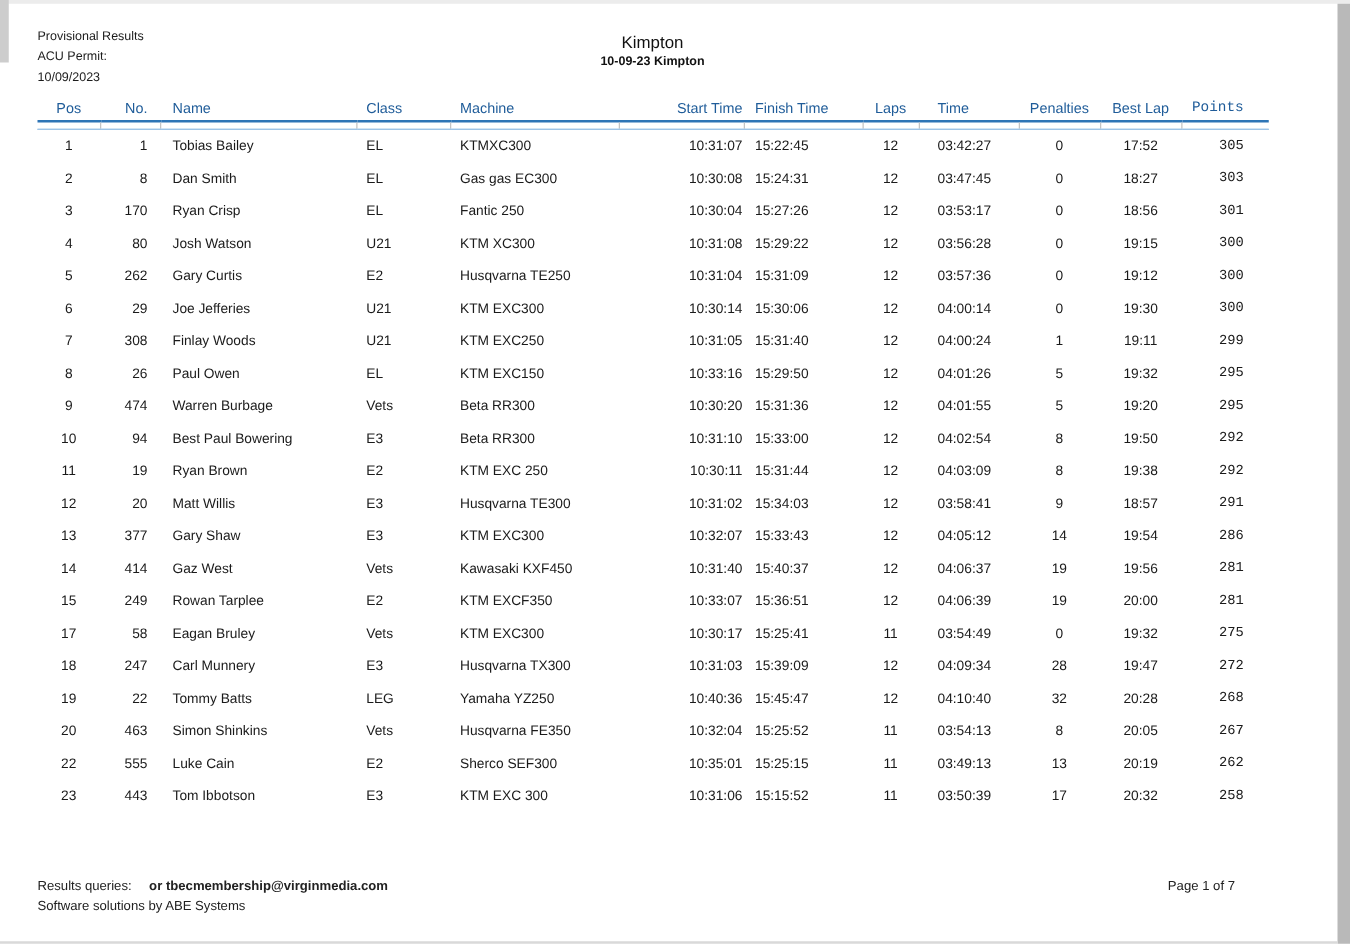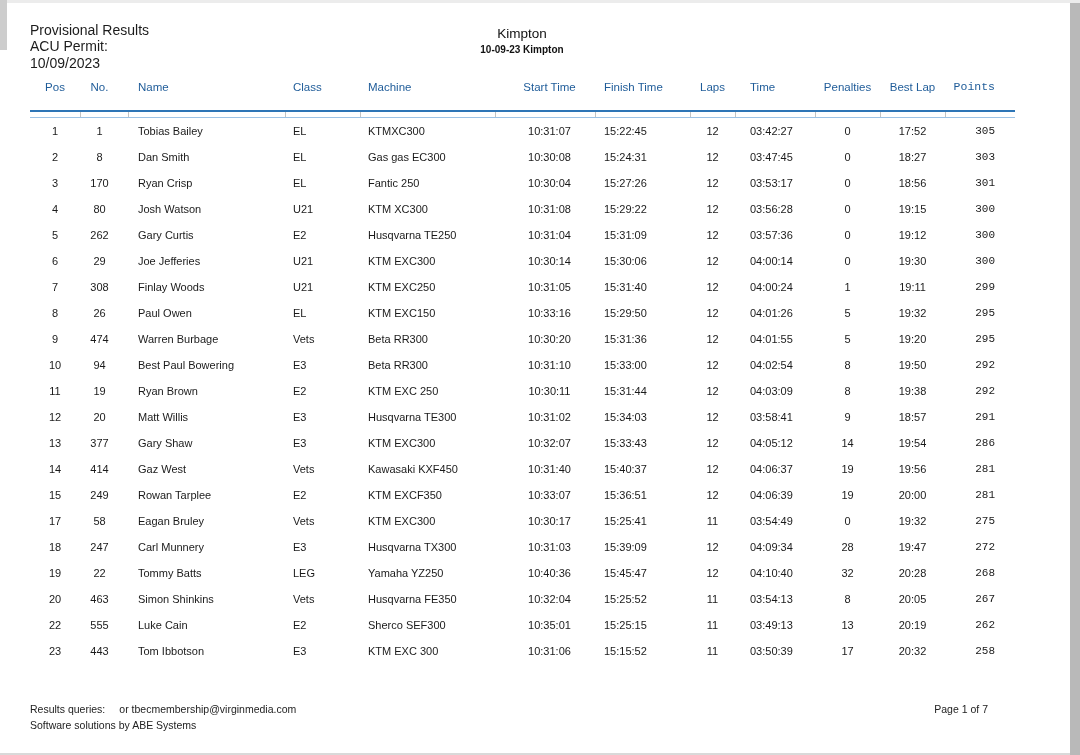--- a/index.html
+++ b/index.html
@@ -11,77 +11,77 @@
     overflow:hidden;
     color:#1a1a1a;
   }
   
   .top-strip   { position:absolute; top:0; left:0; right:0; height:3px; background:#ececec; }
   .left-notch  { position:absolute; top:0; left:0; width:7px; height:50px; background:#cdcdcd; }
   .scrollbar   { position:absolute; top:3px; right:0; width:10px; bottom:0; background:#b9b9b9; }
   .bottom-strip{ position:absolute; bottom:0; left:0; right:10px; height:2px; background:#d9d9d9; }
 
   
-  .doc-header-left { position:absolute; top:22px; left:30px; font-size:14px; line-height:16px; color:#1c1c1c; }
+  .doc-header-left { position:absolute; top:22px; left:30px; font-size:10px; line-height:16px; color:#1c1c1c; }
   .doc-header-left .permit-date { margin-top:1px; }
   .doc-header-center { position:absolute; top:26px; left:0; width:1044px; text-align:center; }
   .event-title    { font-size:13.5px; color:#111; }
   .event-subtitle { font-size:10px; font-weight:bold; margin-top:3px; color:#111; }
 
   
   table.results {
     position:absolute; top:80px; left:30px;
     width:985px;
     border-collapse:collapse;
     table-layout:fixed;
   }
   thead th {
     color:#1F5C99;
     font-weight:400;
     font-size:11.5px;
     height:12px;
-    padding-top:0; padding-bottom:17px;
+    padding-top:0; padding-bottom:3px;
     border-bottom:2px solid #2E75B6;
     white-space:nowrap;
   }
   tr.ticks td {
     height:5px;
     padding:0;
     border-bottom:1px solid #9DC3E6;
   }
   tr.ticks td + td { border-left:1px solid #c3c3c3; }
   tbody td {
     font-size:11px;
     color:#1a1a1a;
     height:26px;
     padding-top:0; padding-bottom:0;
     vertical-align:middle;
     white-space:nowrap;
   }
   
   .col0  { text-align:center; }
-  .col1  { text-align:center;  padding-right:10px; }
+  .col1  { text-align:right;  padding-right:10px; }
   .col2  { text-align:left;   padding-left:10px; }
   .col3  { text-align:left;   padding-left:8px; }
   .col4  { text-align:left;   padding-left:8px; }
-  .col5  { text-align:center;   padding-left:10px; }
+  .col5  { text-align:right;   padding-left:10px; }
   .col6  { text-align:left;   padding-left:9px; }
   .col7  { text-align:center; }
   .col8  { text-align:left;   padding-left:15px; }
   .col9  { text-align:center; }
   .col10 { text-align:center; }
   .col11 { text-align:right;  padding-right:20px;font-family:Liberation Mono, monospace; }
 
   
   .footer-line1 {
     position:absolute; top:703px; left:30px; width:958px;
     display:flex; justify-content:space-between;
     font-size:10.5px; color:#222;
   }
-  .footer-queries .contact { margin-left:14px; }
+  .footer-queries .contact { margin-left:14px;font-weight:bold; }
   .footer-line2 {
     position:absolute; top:719px; left:30px;
     font-size:10.5px; color:#222;
   }
 </style>
 </head>
 <body>
 
 <div class="top-strip"></div>
 <div class="left-notch"></div>

